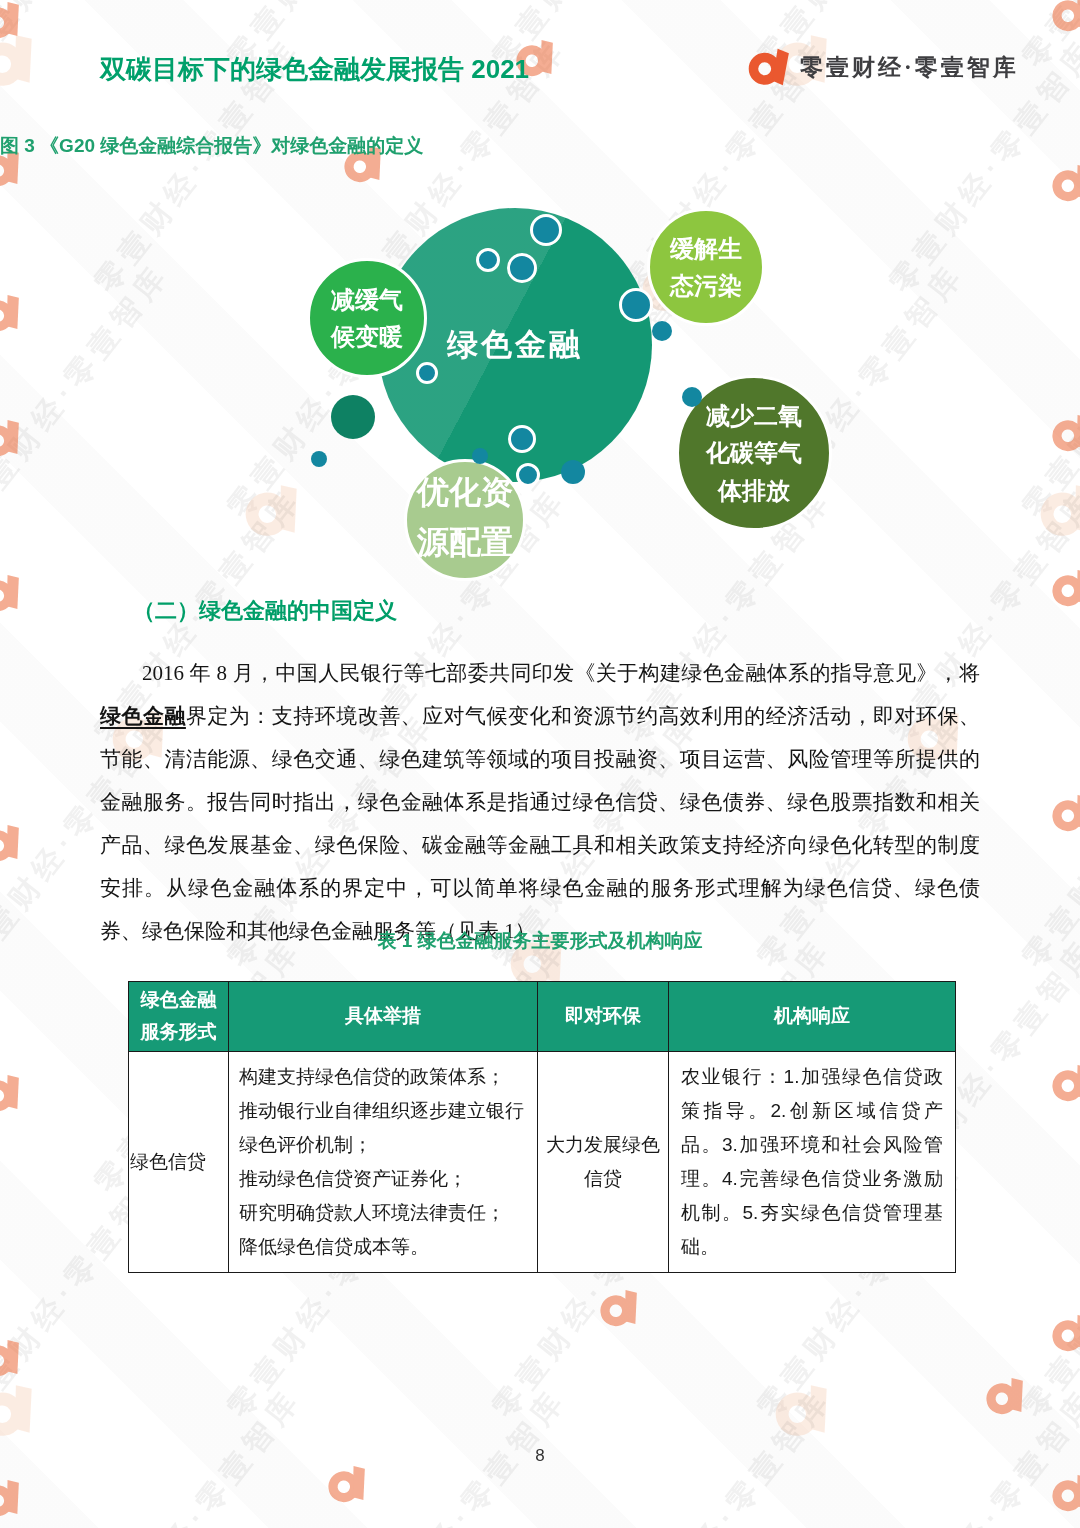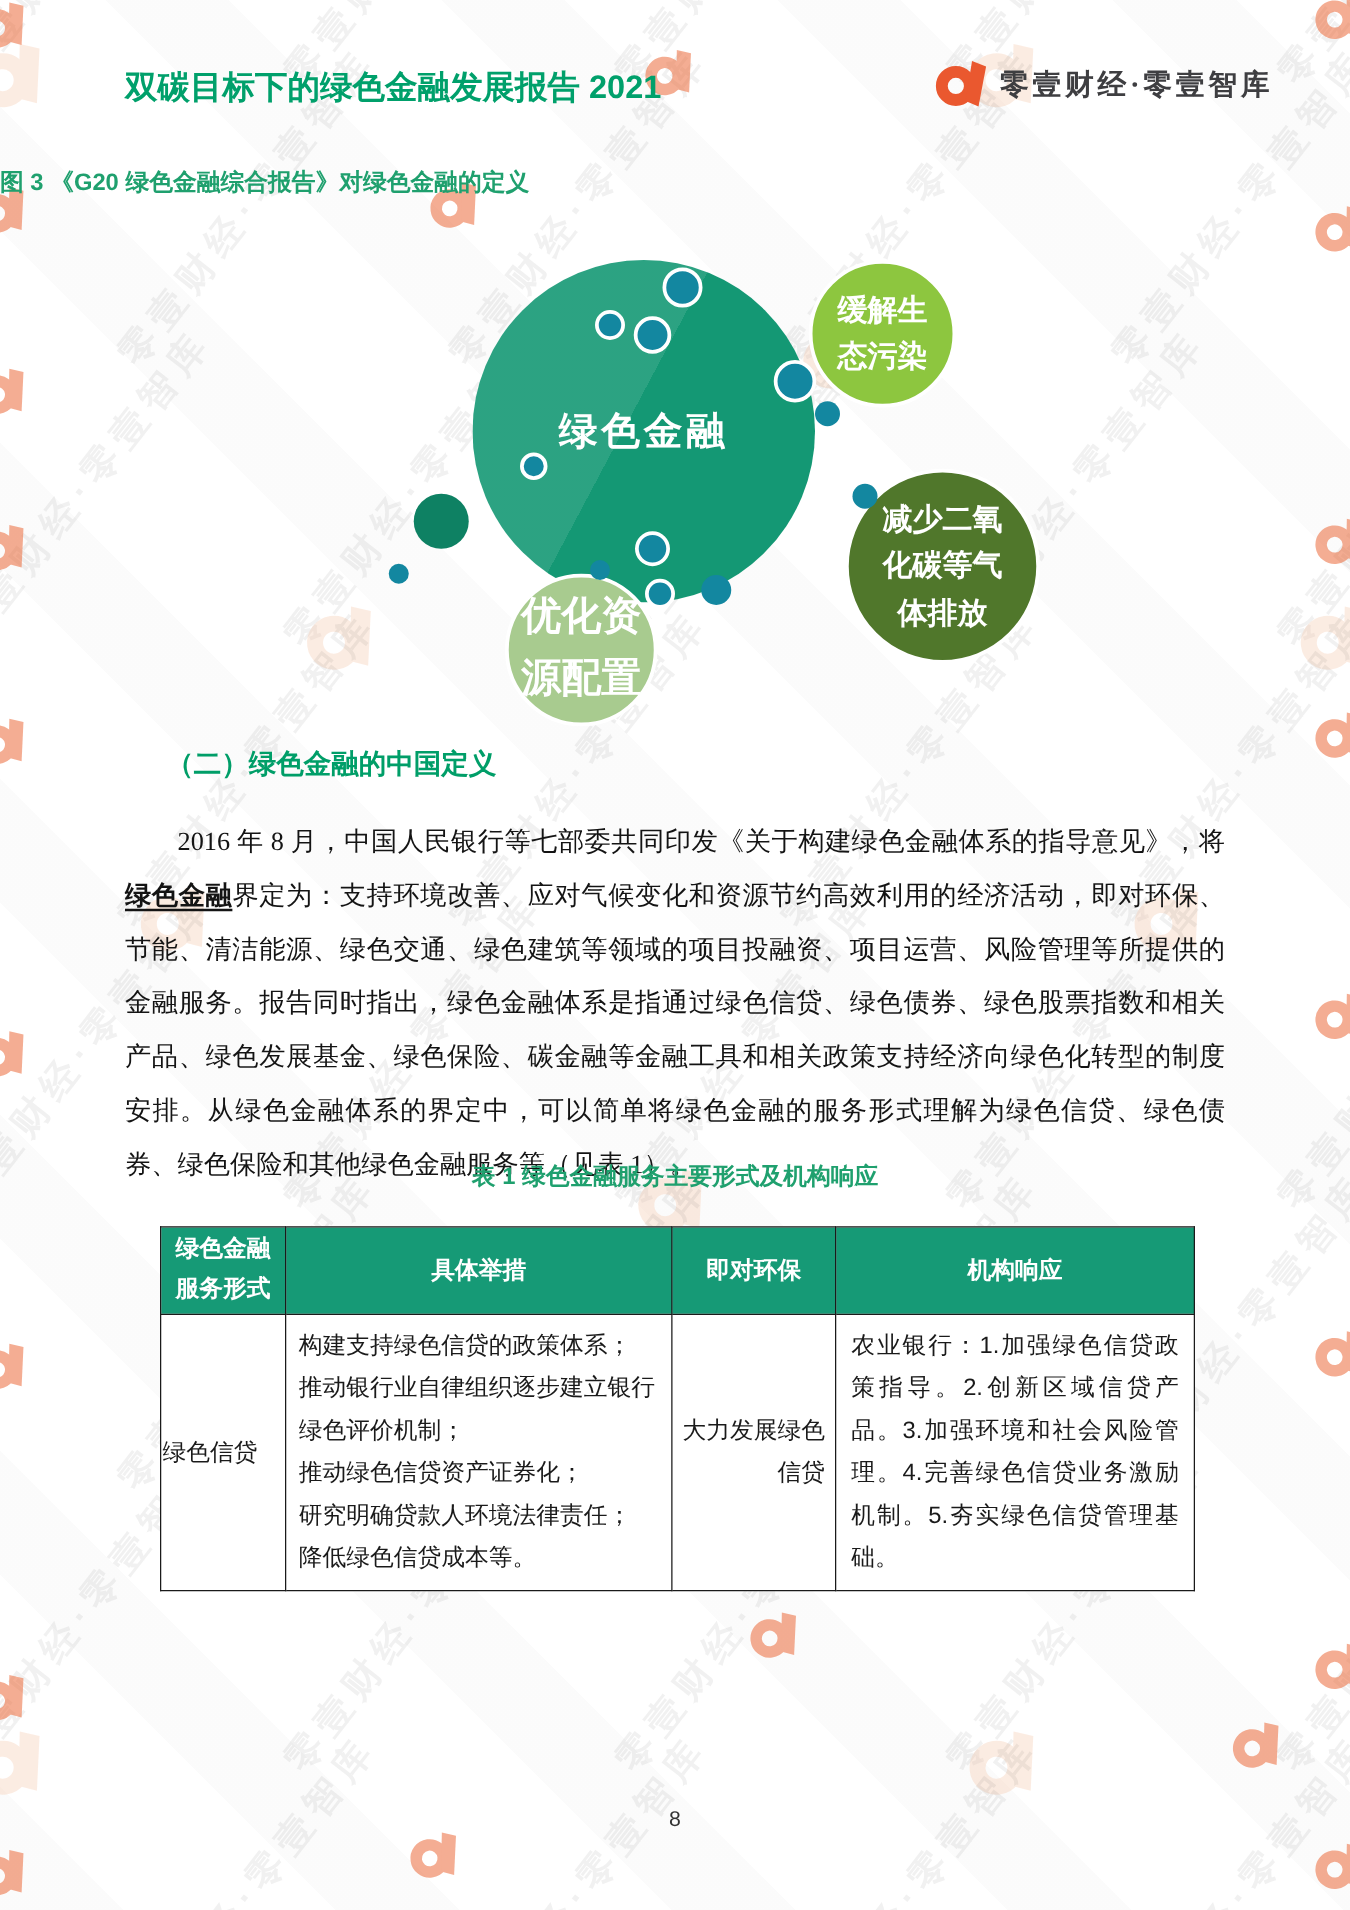--- a/index.html
+++ b/index.html
@@ -50,21 +50,21 @@
   .tbl-caption{position:absolute;left:0;top:928px;width:1080px;text-align:center;
                font-size:19px;font-weight:bold;color:#1FA06E;z-index:2;}
   table.main{position:absolute;left:128px;top:981px;width:827px;border-collapse:collapse;
              table-layout:fixed;z-index:2;font-size:19px;color:#1a1a1a;background:#fff;}
   table.main td,table.main th{border:1px solid #1a1a1a;vertical-align:middle;}
   table.main th{background:#169A76;color:#ffffff;font-weight:bold;height:64px;
                 text-align:center;padding:2px 8px;}
   th .hwrap{display:inline-block;width:4.2em;line-height:1.7;}
   td.c-form{text-align:left;height:196px;}
   td.c-measures{padding:8px 10px;line-height:34px;text-align:left;}
-  td.c-goal{padding:8px 8px;line-height:34px;text-align:right;}
+  td.c-goal{padding:8px 8px;line-height:34px;text-align:center;}
   td.c-resp{padding:8px 12px;line-height:34px;text-align:left;text-align:justify;}
   
   .page-num{position:absolute;left:0;top:1446px;width:1080px;text-align:center;
             font-size:17px;color:#333;z-index:2;}
 </style>
 </head>
 <body>
 
 <div class="page">
 
@@ -246,20 +246,23 @@
       <path d="M34 1 L47 6 L40 43 L28 38 Z" fill="#EA582F"></path>
     </svg>
     <span class="brand-text">零壹财经·零壹智库</span>
   </div>
 
   <div class="fig-caption">图 3  《G20 绿色金融综合报告》对绿色金融的定义</div>
 
   <div class="diagram">
     <div class="bubble central">
       <span>绿色金融</span>
+    </div>
+    <div class="bubble side mitigation">
+      <span class="wrap3">减缓气候变暖</span>
     </div>
     <div class="bubble side pollution">
       <span class="wrap3">缓解生态污染</span>
     </div>
     <div class="bubble side co2">
       <span class="wrap4">减少二氧化碳等气体排放</span>
     </div>
     <div class="bubble side resource">
       <span class="wrap3">优化资源配置</span>
     </div>

